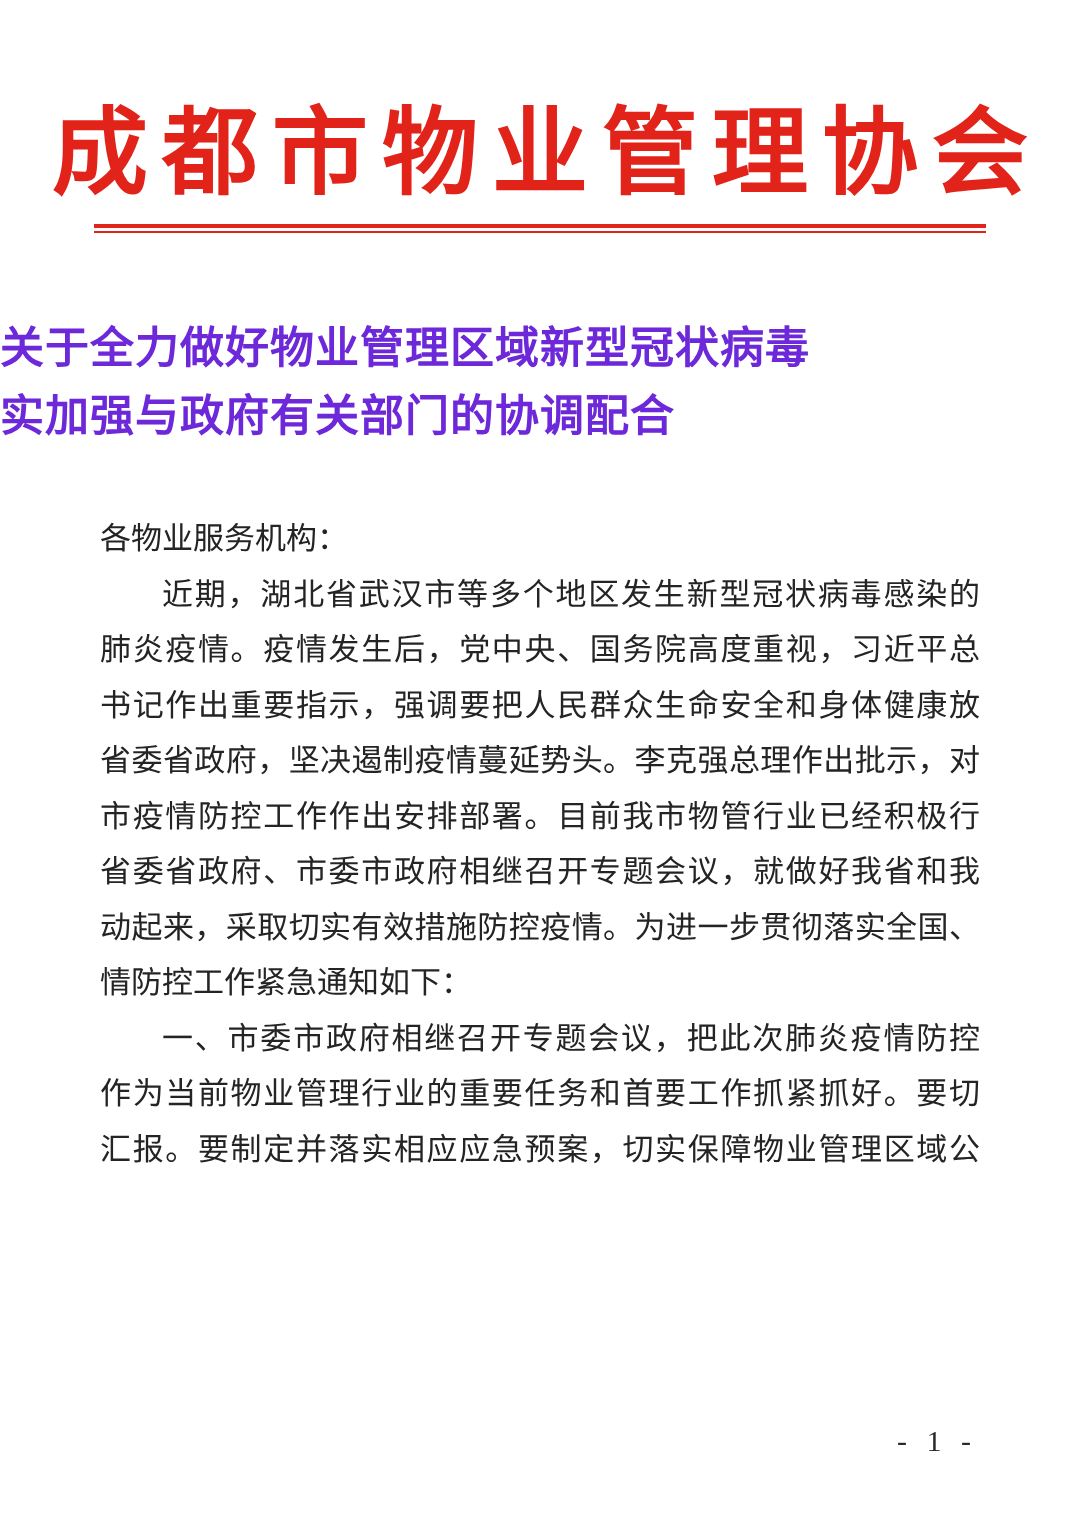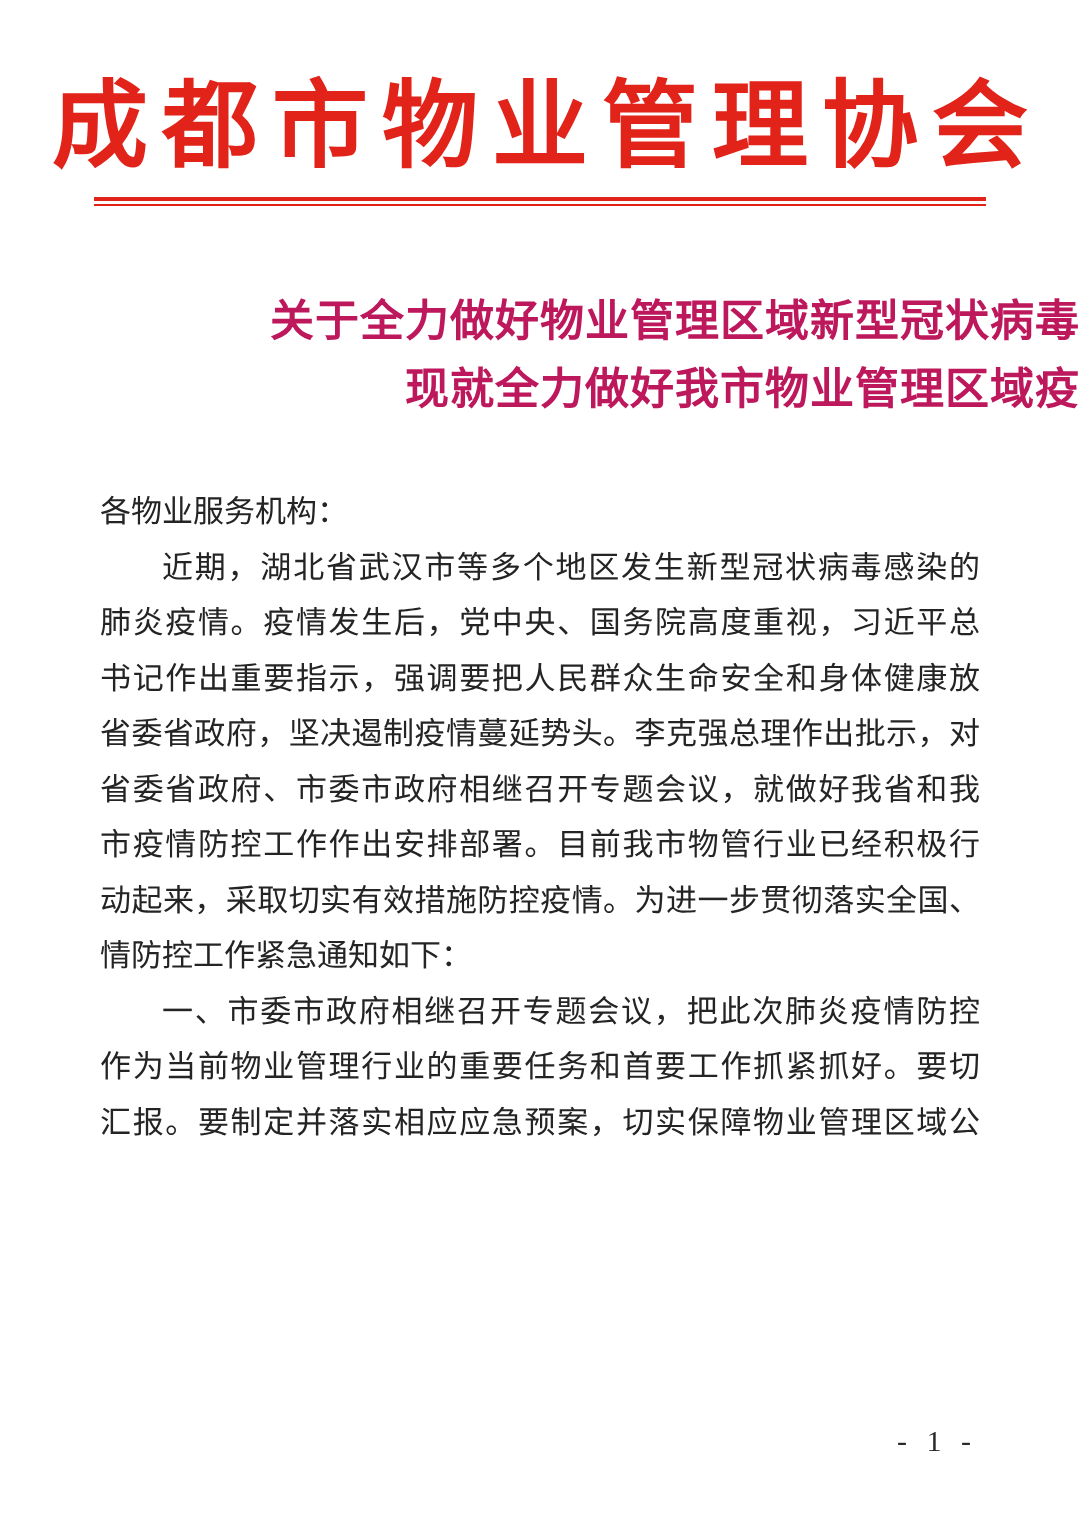--- a/index.html
+++ b/index.html
@@ -13,46 +13,46 @@
     color: #1f1f1f;
   }
   .page {
     width: 1080px;
     height: 1527px;
     background: #ffffff;
     position: relative;
   }
   
   .masthead {
-    padding-top: 75px;
+    padding-top: 102px;
     text-align: center;
     color: var(--brand, #e2231a);
     font-size: 96px;
     line-height: 104px;
     font-weight: 900;
     letter-spacing: 14px;
     padding-left: 14px; 
     white-space: nowrap;
   }
   
   .double-rule {
     width: 892px;
     margin: 18px auto 0 auto;
     height: 9px;
     border-top: 4px solid var(--brand, #e2231a);
     border-bottom: 2px solid var(--brand, #e2231a);
   }
   
   .doc-title {
     margin-top: 82px;
-    text-align: right;
+    text-align: left;
     font-size: 44px;
     line-height: 68px;
     font-weight: 700;
-    color: #be185d;
+    color: #6d28d9;
     letter-spacing: 1px;
   }
   
   .body-text {
     width: 880px;
     margin: 60px auto 0 auto;
     font-size: 31px;
     line-height: 55.5px;
     color: #242424;
   }
@@ -82,31 +82,31 @@
 <body>
 
 <div class="page">
 
   <div class="masthead">成都市物业管理协会</div>
 
   <div class="double-rule"></div>
 
   <div class="doc-title">
     <div>关于全力做好物业管理区域新型冠状病毒</div>
-    <div>现就全力做好我市物业管理区域疫</div>
+    <div>实加强与政府有关部门的协调配合</div>
   </div>
 
   <div class="body-text">
       <div class="line nojustify">各物业服务机构：</div>
       <div class="line indent">近期，湖北省武汉市等多个地区发生新型冠状病毒感染的</div>
       <div class="line">肺炎疫情。疫情发生后，党中央、国务院高度重视，习近平总</div>
       <div class="line">书记作出重要指示，强调要把人民群众生命安全和身体健康放</div>
       <div class="line">省委省政府，坚决遏制疫情蔓延势头。李克强总理作出批示，对</div>
+      <div class="line">市疫情防控工作作出安排部署。目前我市物管行业已经积极行</div>
       <div class="line">省委省政府、市委市政府相继召开专题会议，就做好我省和我</div>
-      <div class="line">市疫情防控工作作出安排部署。目前我市物管行业已经积极行</div>
       <div class="line">动起来，采取切实有效措施防控疫情。为进一步贯彻落实全国、</div>
       <div class="line nojustify">情防控工作紧急通知如下：</div>
       <div class="line indent">一、市委市政府相继召开专题会议，把此次肺炎疫情防控</div>
       <div class="line">作为当前物业管理行业的重要任务和首要工作抓紧抓好。要切</div>
       <div class="line">汇报。要制定并落实相应应急预案，切实保障物业管理区域公</div>
     </div>
 
   <div class="page-number">- 1 -</div>
 
 </div>

